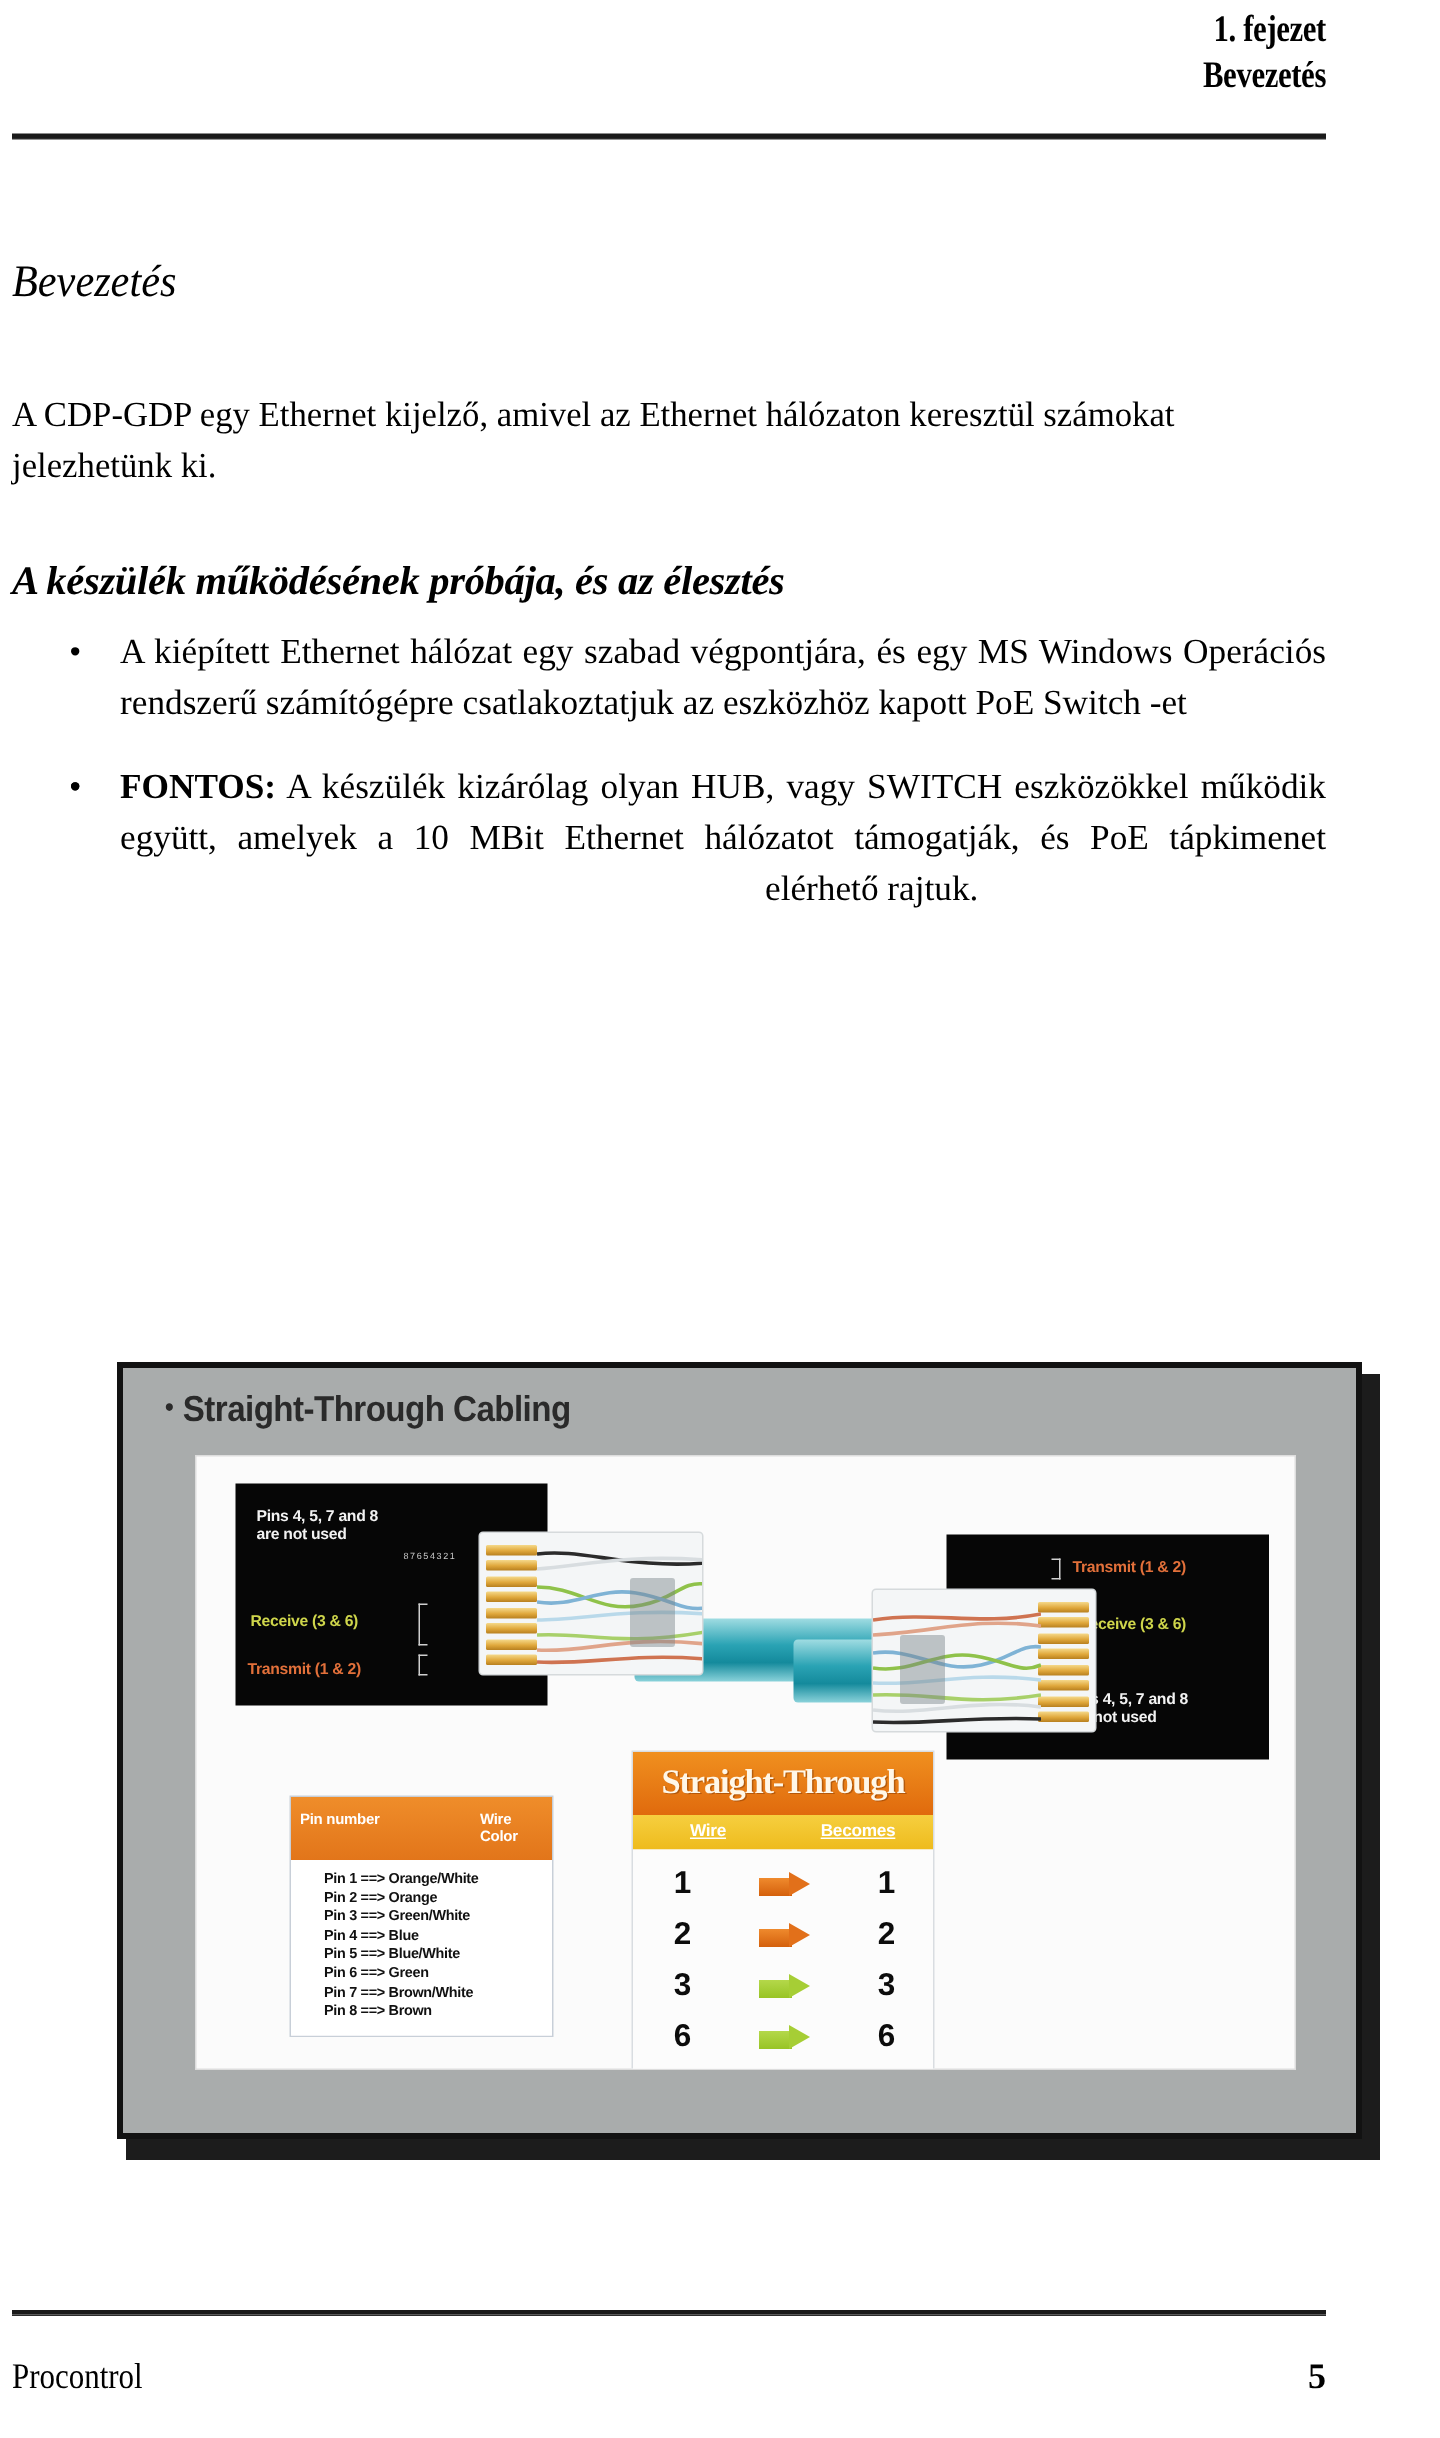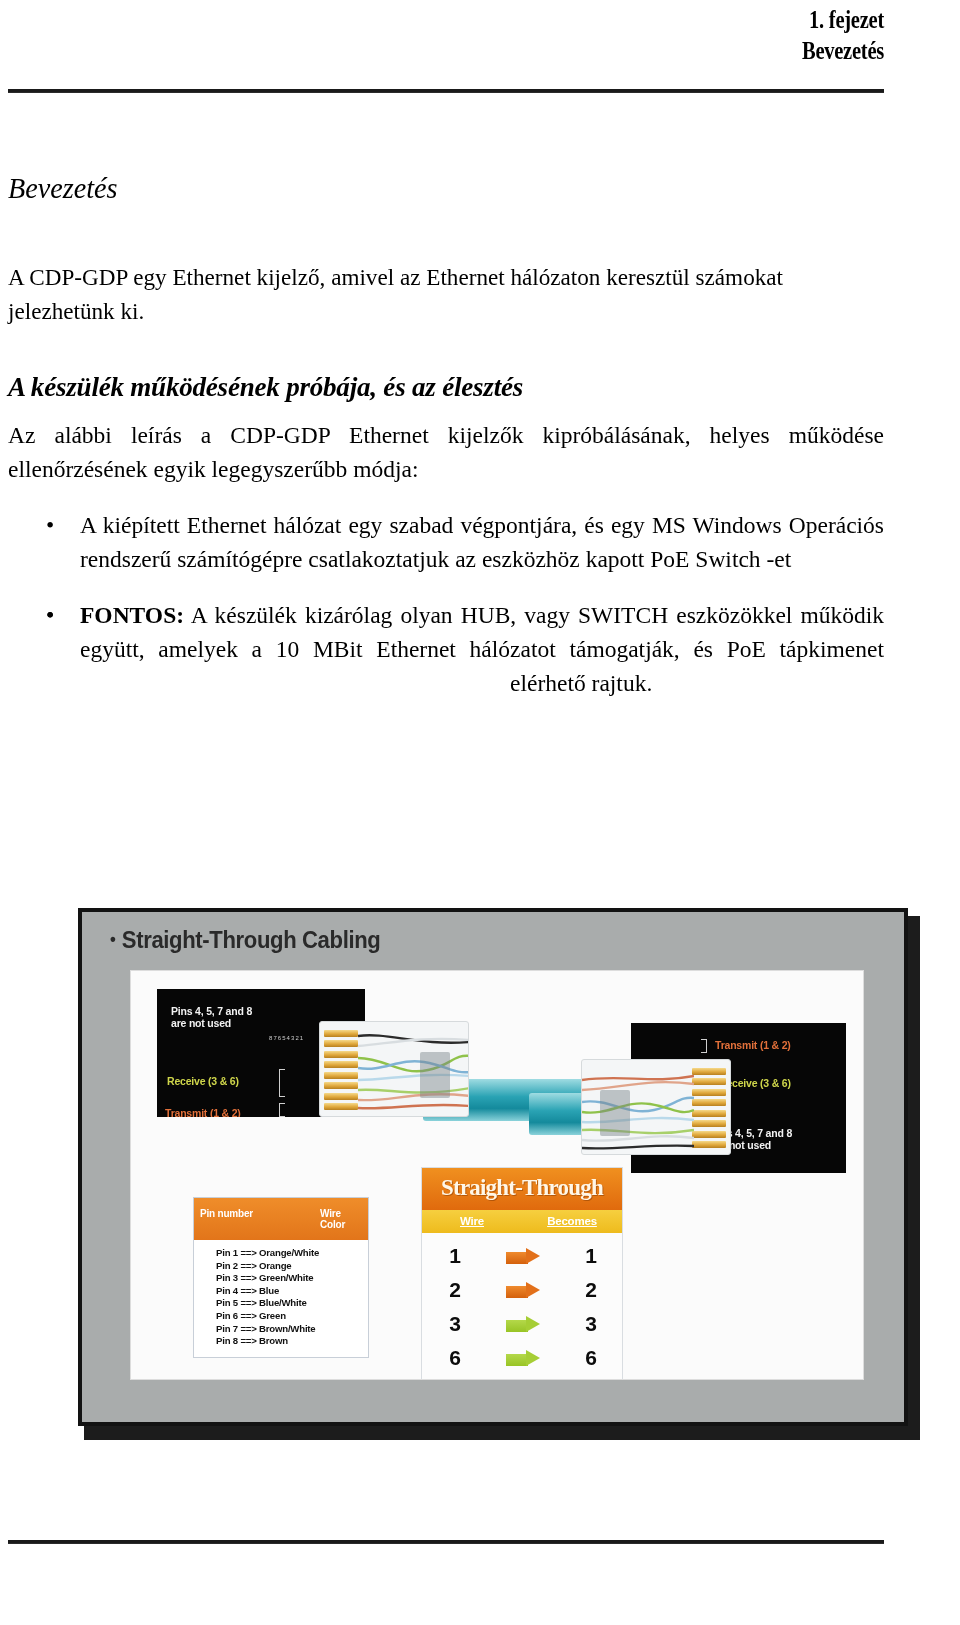--- a/index.html
+++ b/index.html
@@ -182,21 +182,21 @@
   
   .panel {
     position: absolute;
     background: #060606;
     overflow: hidden;
   }
   .panel.left {
     left: 26px;
     top: 18px;
     width: 208px;
-    height: 128px;
+    height: 148px;
   }
   .panel.right {
     left: 500px;
     top: 52px;
     width: 215px;
     height: 150px;
   }
   .panel .ptext {
     position: absolute;
     font-family: "Liberation Sans", "DejaVu Sans", sans-serif;
@@ -460,21 +460,20 @@
   <div class="header-rule"></div>
 
   <div class="content">
 
     <h1 class="doc-title">Bevezetés</h1>
 
     <p class="lead">A CDP-GDP egy Ethernet kijelző, amivel az Ethernet hálózaton keresztül számokat jelezhetünk ki.</p>
 
     <h2 class="section-title">A készülék működésének próbája, és az élesztés</h2>
 
-    <p class="intro">Az alábbi leírás a CDP-GDP Ethernet kijelzők kipróbálásának, helyes működése ellenőrzésének egyik legegyszerűbb módja:</p>
 
     <ul class="bullets">
       <li>
         <span class="dot">•</span>
         <span>A kiépített Ethernet hálózat egy szabad végpontjára, és egy MS Windows Operációs rendszerű számítógépre csatlakoztatjuk az eszközhöz kapott PoE Switch -et</span>
       </li>
       <li>
         <span class="dot">•</span>
       </li>
       <li>
@@ -649,14 +648,18 @@
               <span class="num">6</span>
             </div>
           </div>
         </div>
 
       </div>
     </div>
   </div>
 
   <div class="footer-rule"></div>
+  <div class="footer">
+    <span class="f-left">Procontrol</span>
+    <span class="f-right">5</span>
+  </div>
 
 </div>
 
 </body></html>

